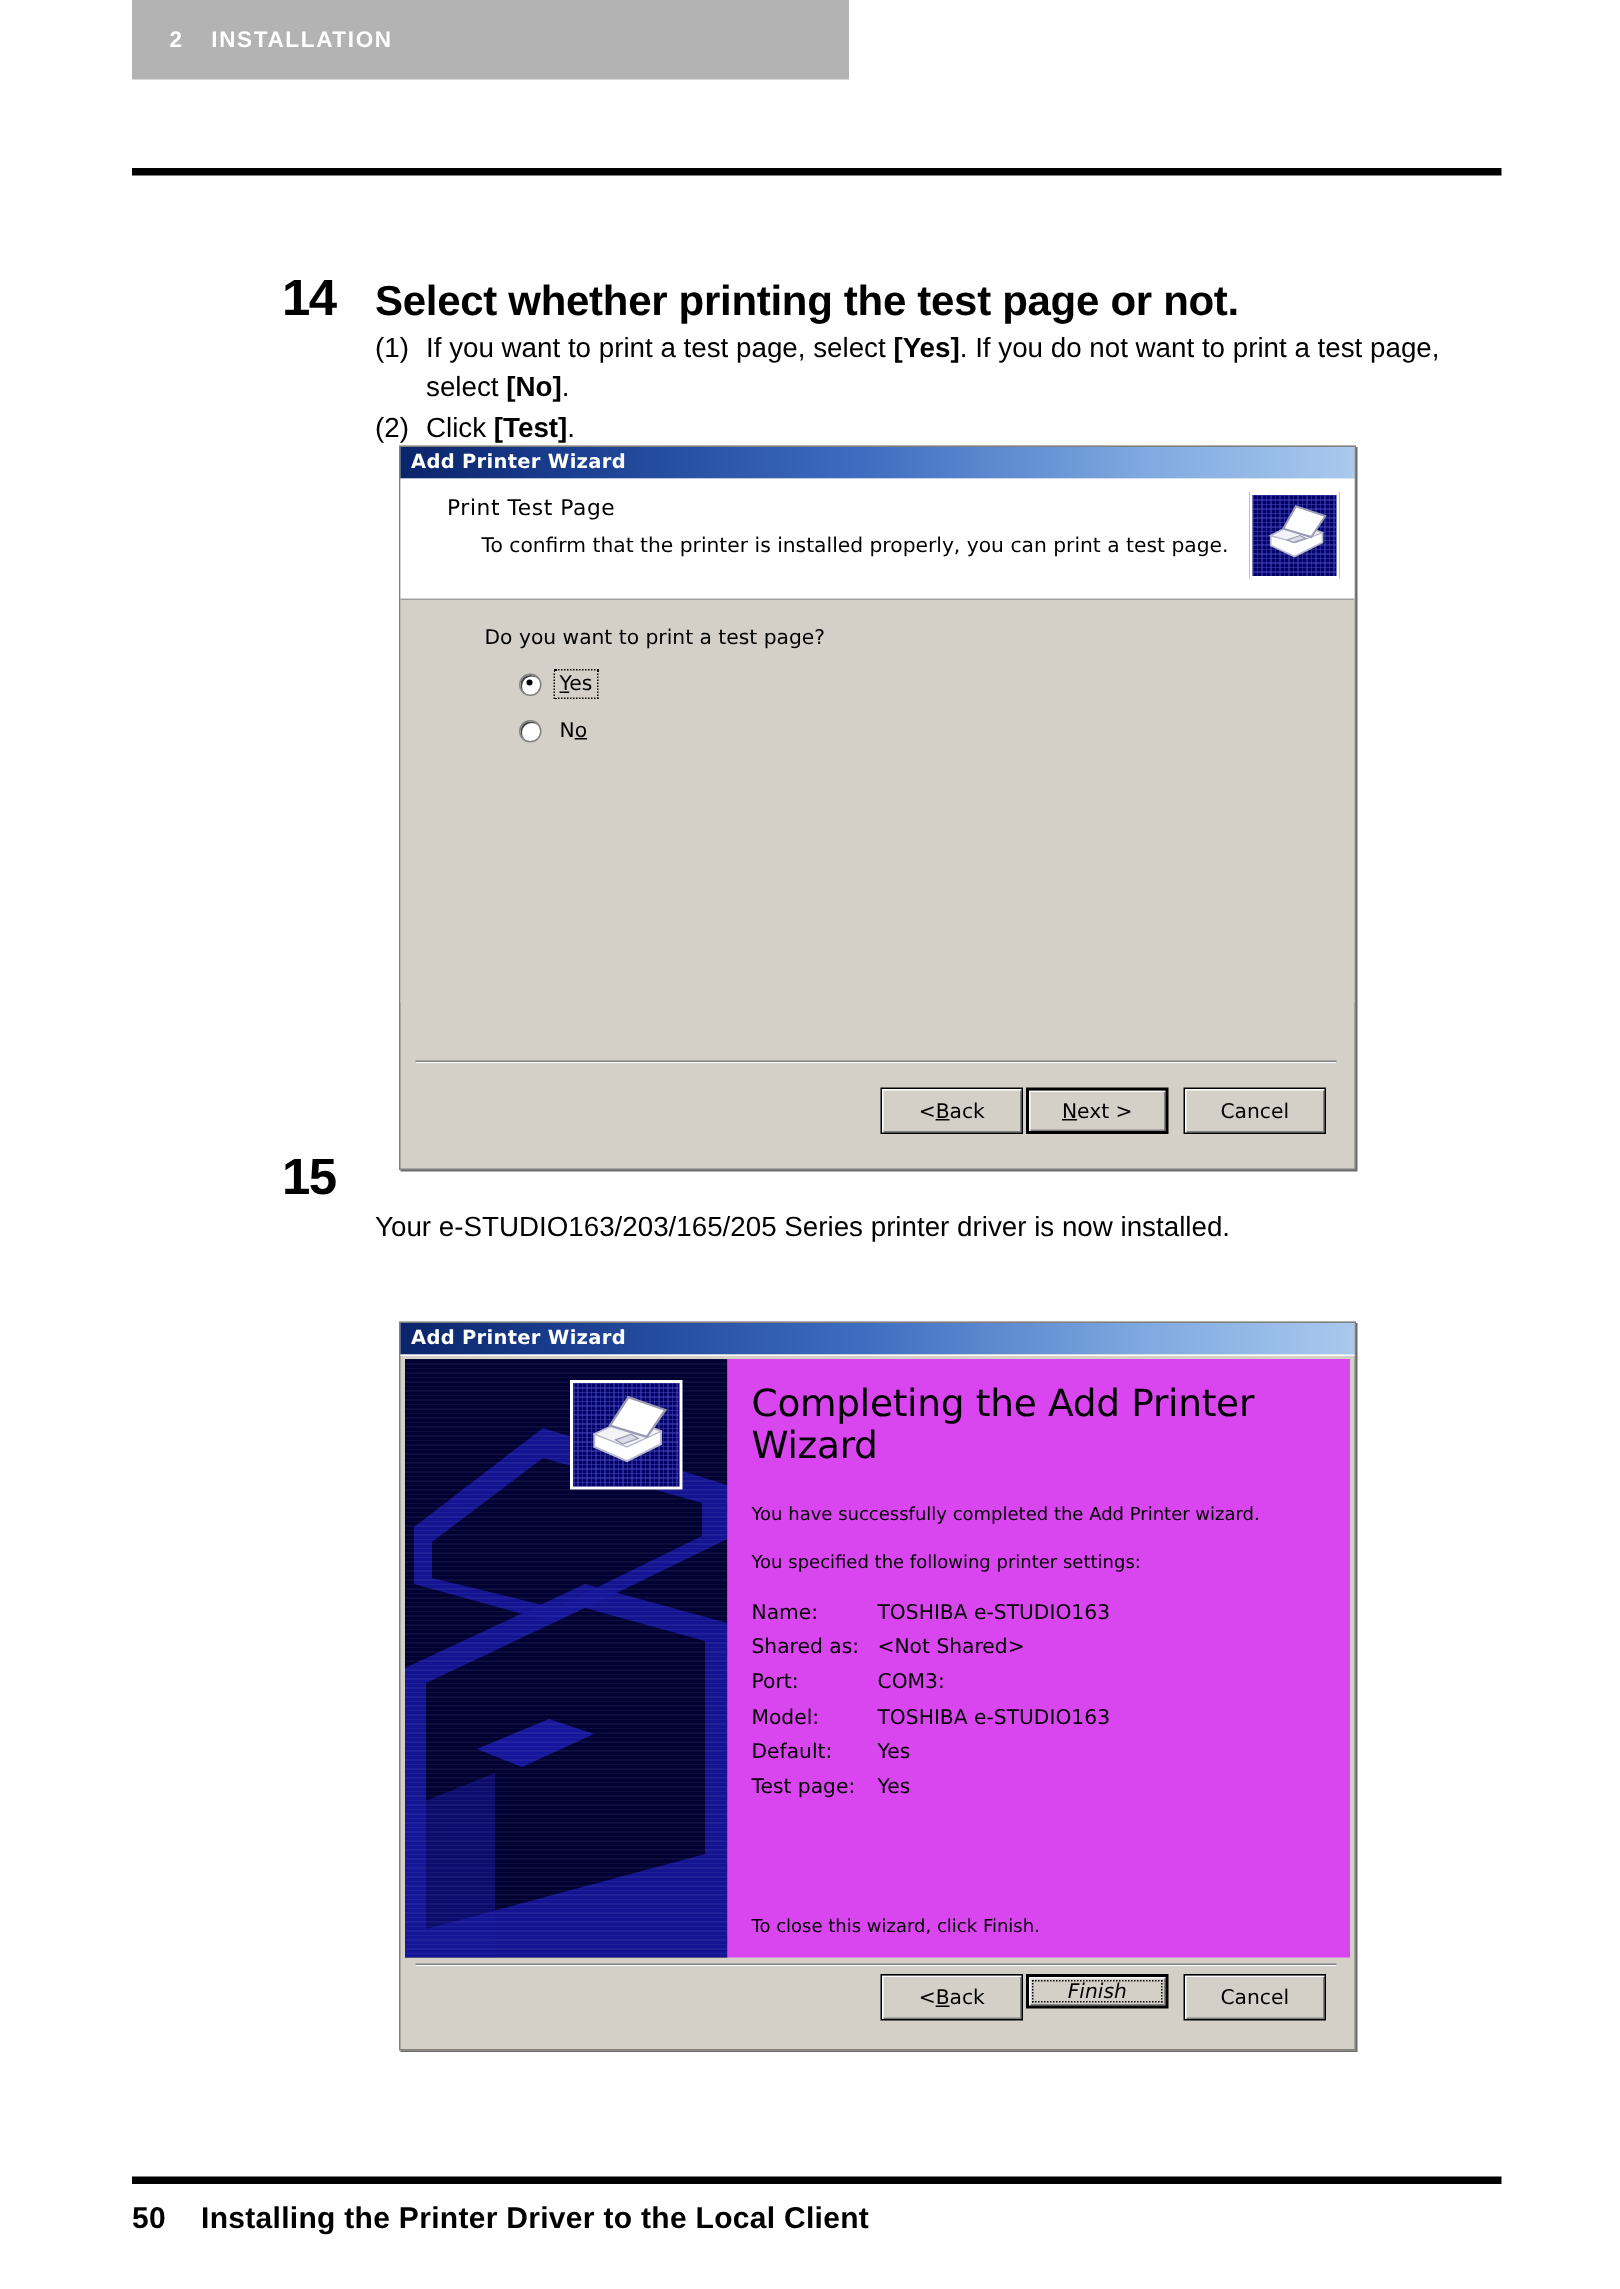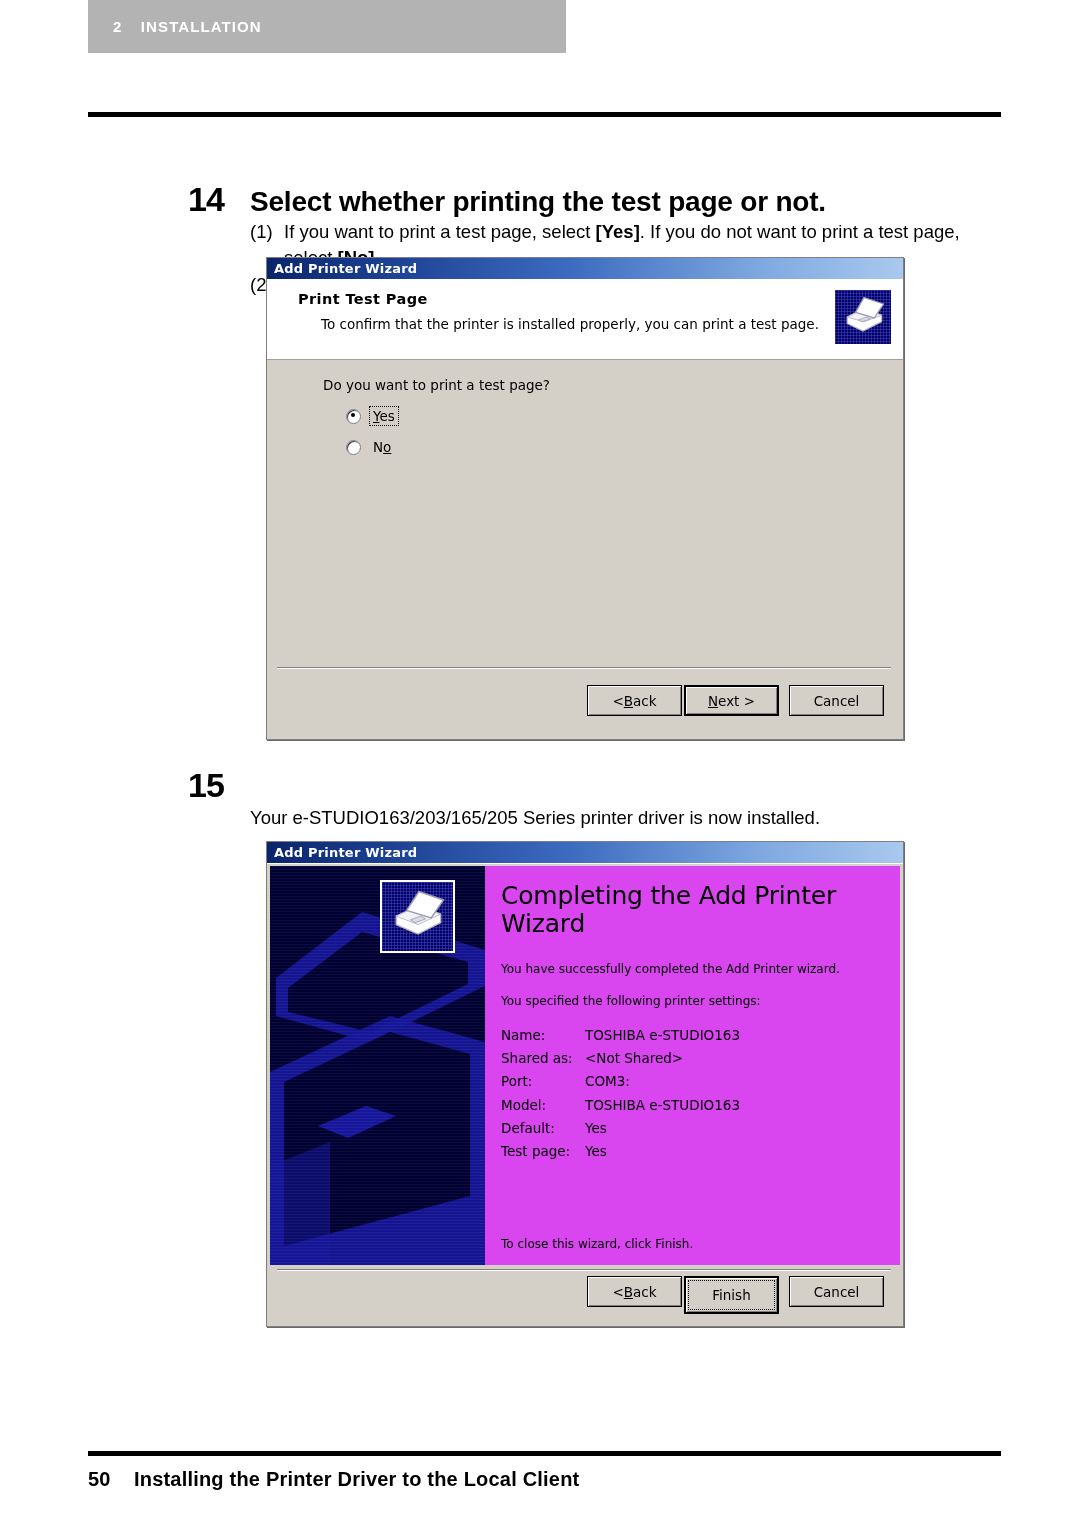--- a/index.html
+++ b/index.html
@@ -110,20 +110,21 @@
   .sub-text { flex: 1; }
   .sub-text b { font-weight: bold; }
 
   
   .dialog {
     position: absolute;
     background: #d4d0c8;
     border: 1px solid #7f7f7f;
     box-shadow: 1px 1px 0 #6b6b6b;
     font-family: "DejaVu Sans", sans-serif;
+    margin-top: 40px;
   }
   .titlebar {
     height: 21px;
     background: linear-gradient(to right, #0a246a 0%, #1b3f91 18%, #3d6cc0 48%, #7fa9e0 78%, #a9c9ee 100%);
     display: flex;
     align-items: center;
     border-bottom: 1px solid #ffffff;
   }
   .titlebar-text {
     color: #ffffff;
@@ -137,21 +138,21 @@
   .dlg-header {
     background: #ffffff;
     height: 79px;
     border-bottom: 1px solid #a0a0a0;
     position: relative;
   }
   .dlg-header-title {
     position: absolute;
     left: 31px;
     top: 11px;
-    font-weight: bold;
+    font-weight: normal;
     font-size: 14.5px;
     letter-spacing: 0.4px;
   }
   .dlg-header-sub {
     position: absolute;
     left: 54px;
     top: 36px;
     font-size: 13.5px;
   }
 
@@ -459,21 +460,21 @@
   <div class="btn-separator" style="position:absolute; left:10px; top:427px; width:614px;"></div>
 
   <div class="btn" style="left:320px; top:434px; width:95px; height:31px;">
     <span class="inner">
         <span>&lt; </span>
         <u>B</u>
         <span>ack</span>
       </span>
   </div>
 
-  <div class="btn default focused" style="left:417px; top:434px; width:95px; height:38px;">
+  <div class="btn default focused" style="left:417px; top:434px; width:95px; height:23px;font-style:italic;">
     <span class="inner">
         <span>Finish</span>
       </span>
   </div>
 
   <div class="btn" style="left:522px; top:434px; width:95px; height:31px;">
     <span class="inner">
         <span>Cancel</span>
       </span>
   </div>

